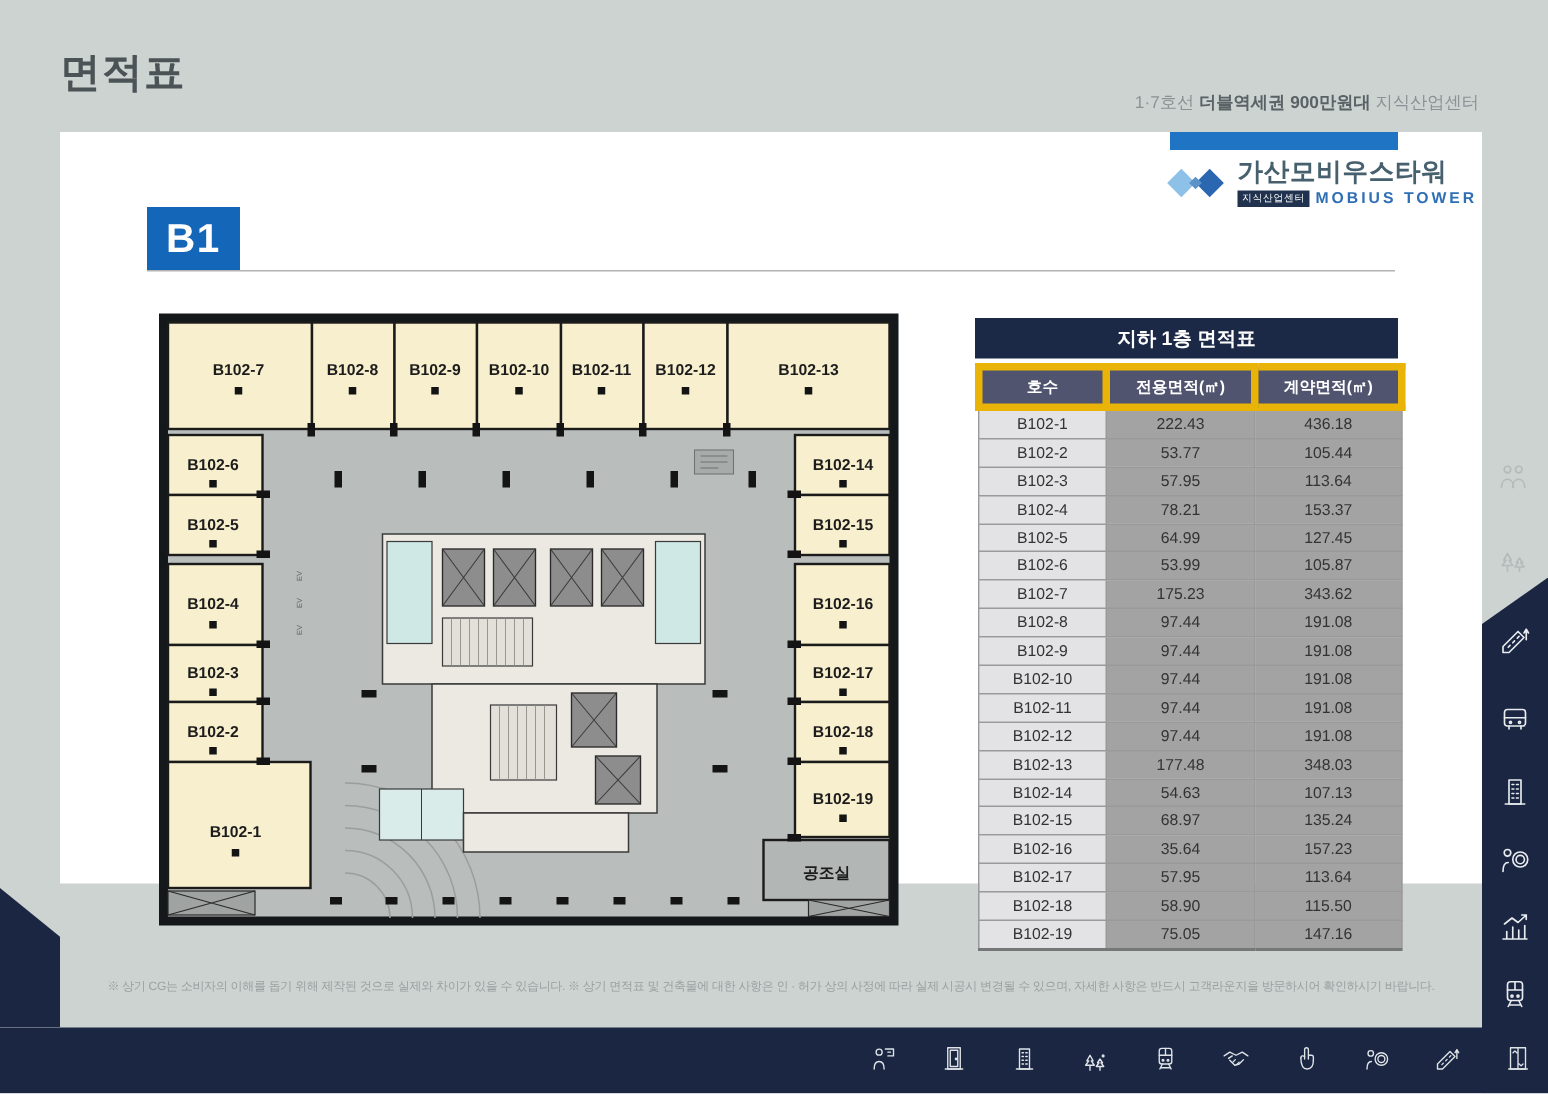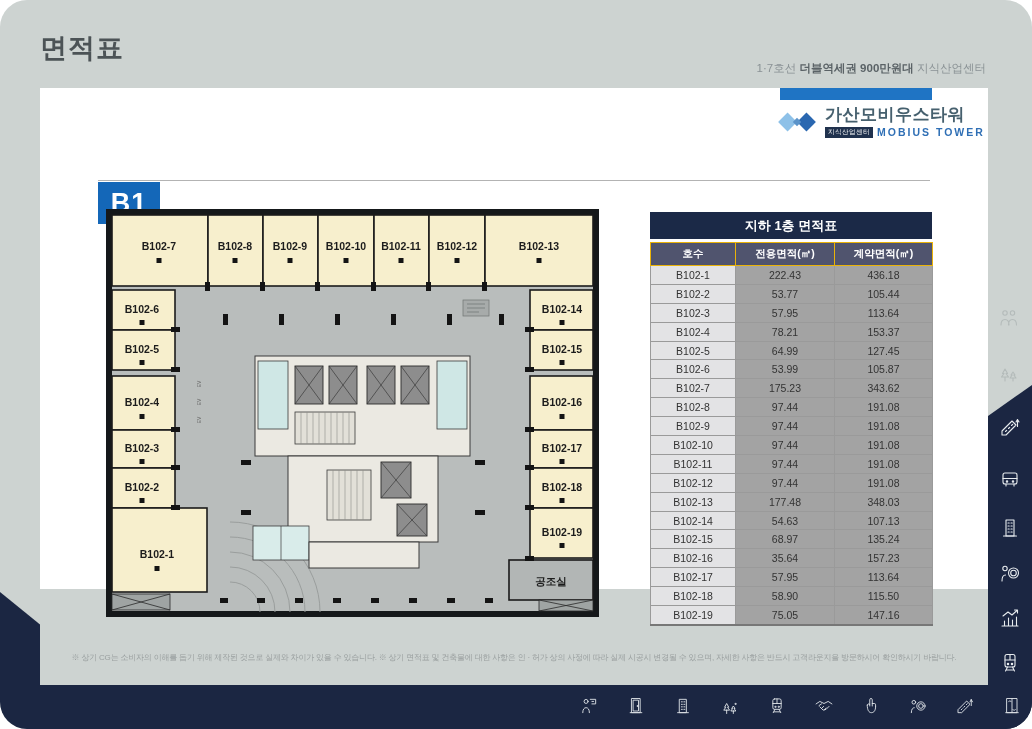--- a/index.html
+++ b/index.html
@@ -1,56 +1,56 @@
 <!DOCTYPE html>
 <html><head>
 <meta charset="utf-8">
 <style>
   html,body{margin:0;padding:0;}
   body{font-family:"Liberation Sans",sans-serif;}
-  .screen{position:relative;width:1032px;height:729px;background:#cdd3d1;overflow:hidden;border-radius:27px;}
+  .screen{position:relative;width:1032px;height:729px;background:#cdd3d1;overflow:hidden;}
 
   
   .page-title{position:absolute;left:40px;top:30px;font-size:27px;font-weight:bold;color:#4c5356;letter-spacing:1px;}
   .tagline{position:absolute;top:61px;right:46px;font-size:11.5px;color:#8a9295;letter-spacing:0;}
   .tagline b{color:#5a6266;font-weight:bold;}
 
   
   .card{position:absolute;left:40px;top:88px;width:948px;height:501px;background:#ffffff;}
 
   
   .logo-bar{position:absolute;left:740px;top:0;width:152px;height:12px;background:#1f74c4;}
   .logo{position:absolute;left:736px;top:18px;width:210px;display:flex;align-items:center;gap:7px;}
   .logo-mark{width:42px;height:28px;flex:0 0 auto;}
   .logo-name{font-size:17px;font-weight:bold;color:#46606e;letter-spacing:0.5px;line-height:18px;}
   .logo-sub{display:flex;align-items:center;gap:4px;margin-top:2px;justify-content:center;}
   .logo-chip{background:#20324e;color:#fff;font-size:6.5px;padding:1px 3px;letter-spacing:0.5px;}
   .logo-en{color:#2f6fb5;font-size:10.5px;font-weight:bold;letter-spacing:2px;}
 
   
   .b1-badge{position:absolute;left:58px;top:50px;width:62px;height:42px;background:#1467b8;color:#ffffff;
-    font-size:27px;font-weight:bold;display:flex;align-items:center;justify-content:center;letter-spacing:1px;margin-top:44px;}
+    font-size:27px;font-weight:bold;display:flex;align-items:center;justify-content:center;letter-spacing:1px;}
   .b1-line{position:absolute;left:58px;top:92px;width:832px;height:1px;background:#b3b3b3;}
 
   
   .plan-wrap{position:absolute;left:64px;top:120px;width:497px;height:412px;}
   .plan-wrap svg{display:block;}
   .unit{fill:#f7efcd;stroke:#1b1b1b;stroke-width:1.6;}
   .plan-label{font-size:10.5px;font-weight:bold;fill:#1c1c1c;text-anchor:middle;font-family:"Liberation Sans",sans-serif;}
   .plan-small{font-size:5px;fill:#666;text-anchor:middle;font-family:"Liberation Sans",sans-serif;}
   .tick{fill:#141414;}
   .marker{fill:#141414;}
   .coreline{stroke:#3a3a3a;stroke-width:0.8;}
 
   
   .area-table{position:absolute;left:610px;top:124px;width:282px;}
   .tbl-title{background:#1b2947;color:#ffffff;font-size:13px;font-weight:bold;text-align:center;
     height:27px;line-height:27px;margin-bottom:3px;}
   table{border-collapse:collapse;width:282px;table-layout:fixed;}
-  th{background:#50546e;color:#ffffff;font-size:10.5px;font-weight:bold;height:20px;border:1px solid #eab308;}
+  th{background:#50546e;color:#ffffff;font-size:10.5px;font-weight:bold;height:20px;border:5px solid #eab308;}
   td{font-size:10.5px;color:#333333;text-align:center;height:17.9px;border:1px solid #9a9a9a;padding:0;}
   td.unit-cell{background:#e3e3e5;}
   td.num-cell{background:#a3a3a3;}
   tbody tr:last-child td{border-bottom:2px solid #777;}
 
   
   .disclaimer{position:absolute;left:0;top:564px;width:948px;text-align:center;font-size:8px;color:#9aa0a0;
     white-space:nowrap;letter-spacing:-0.2px;}
 
   

